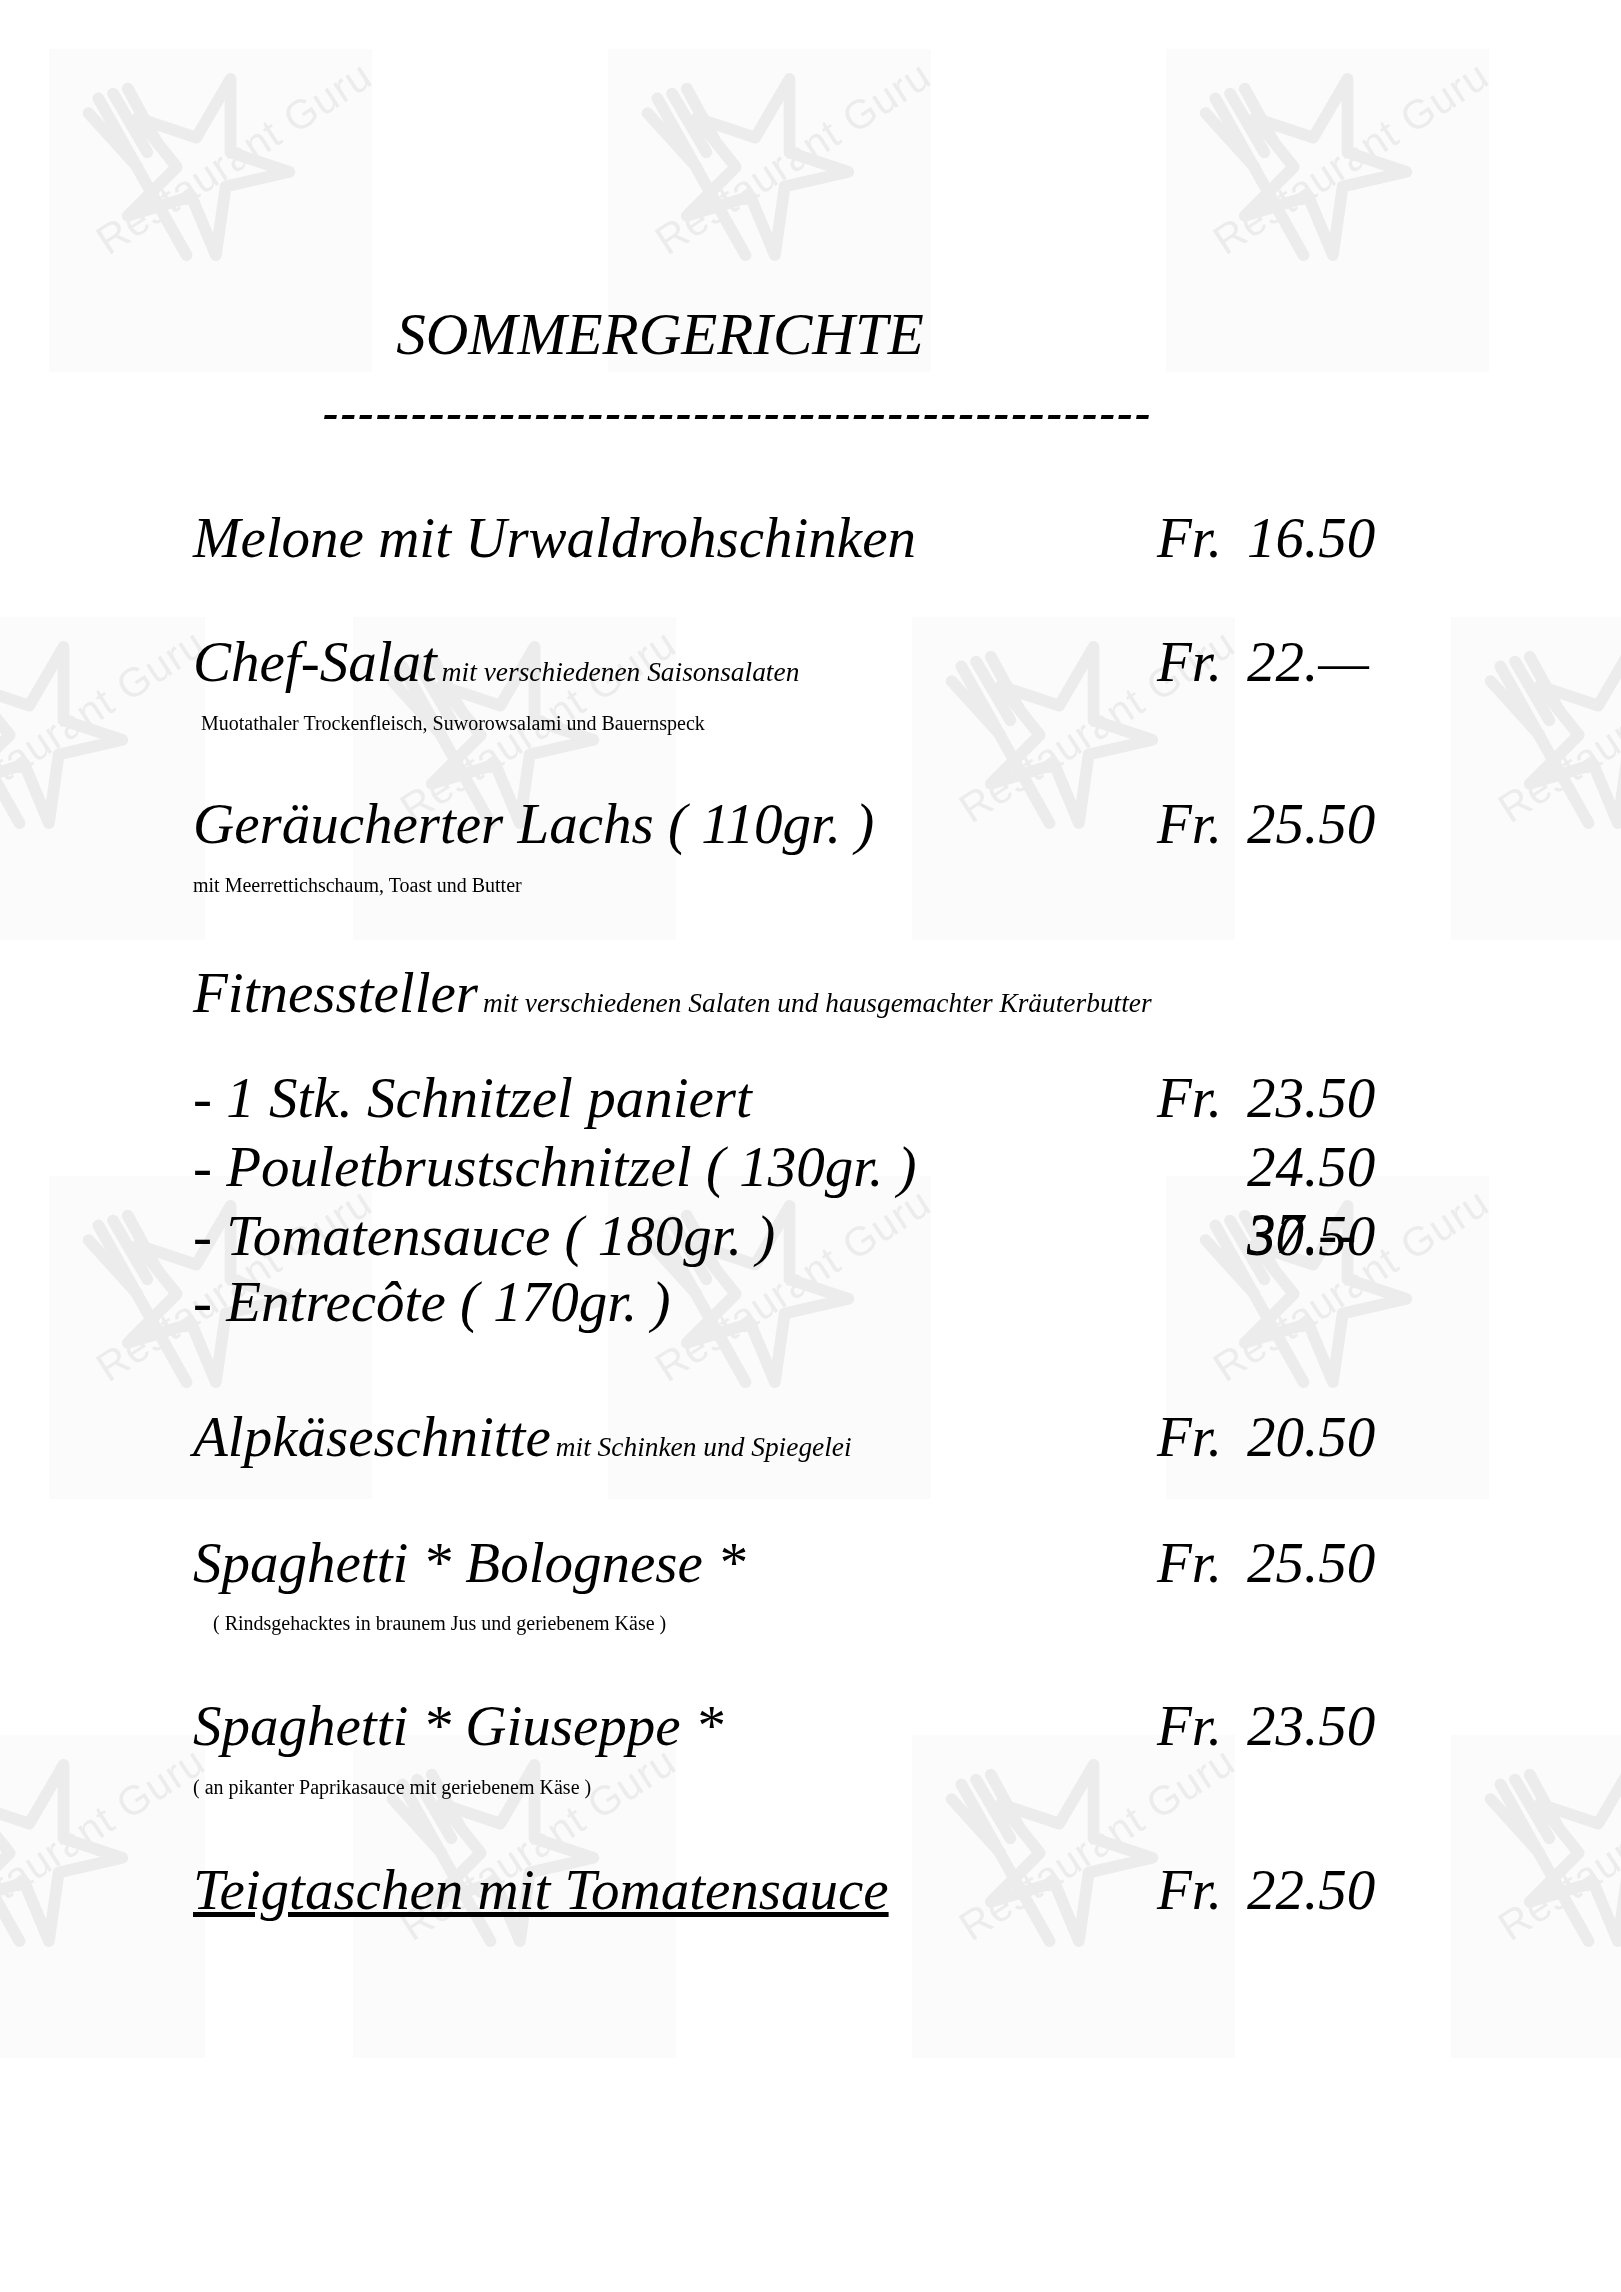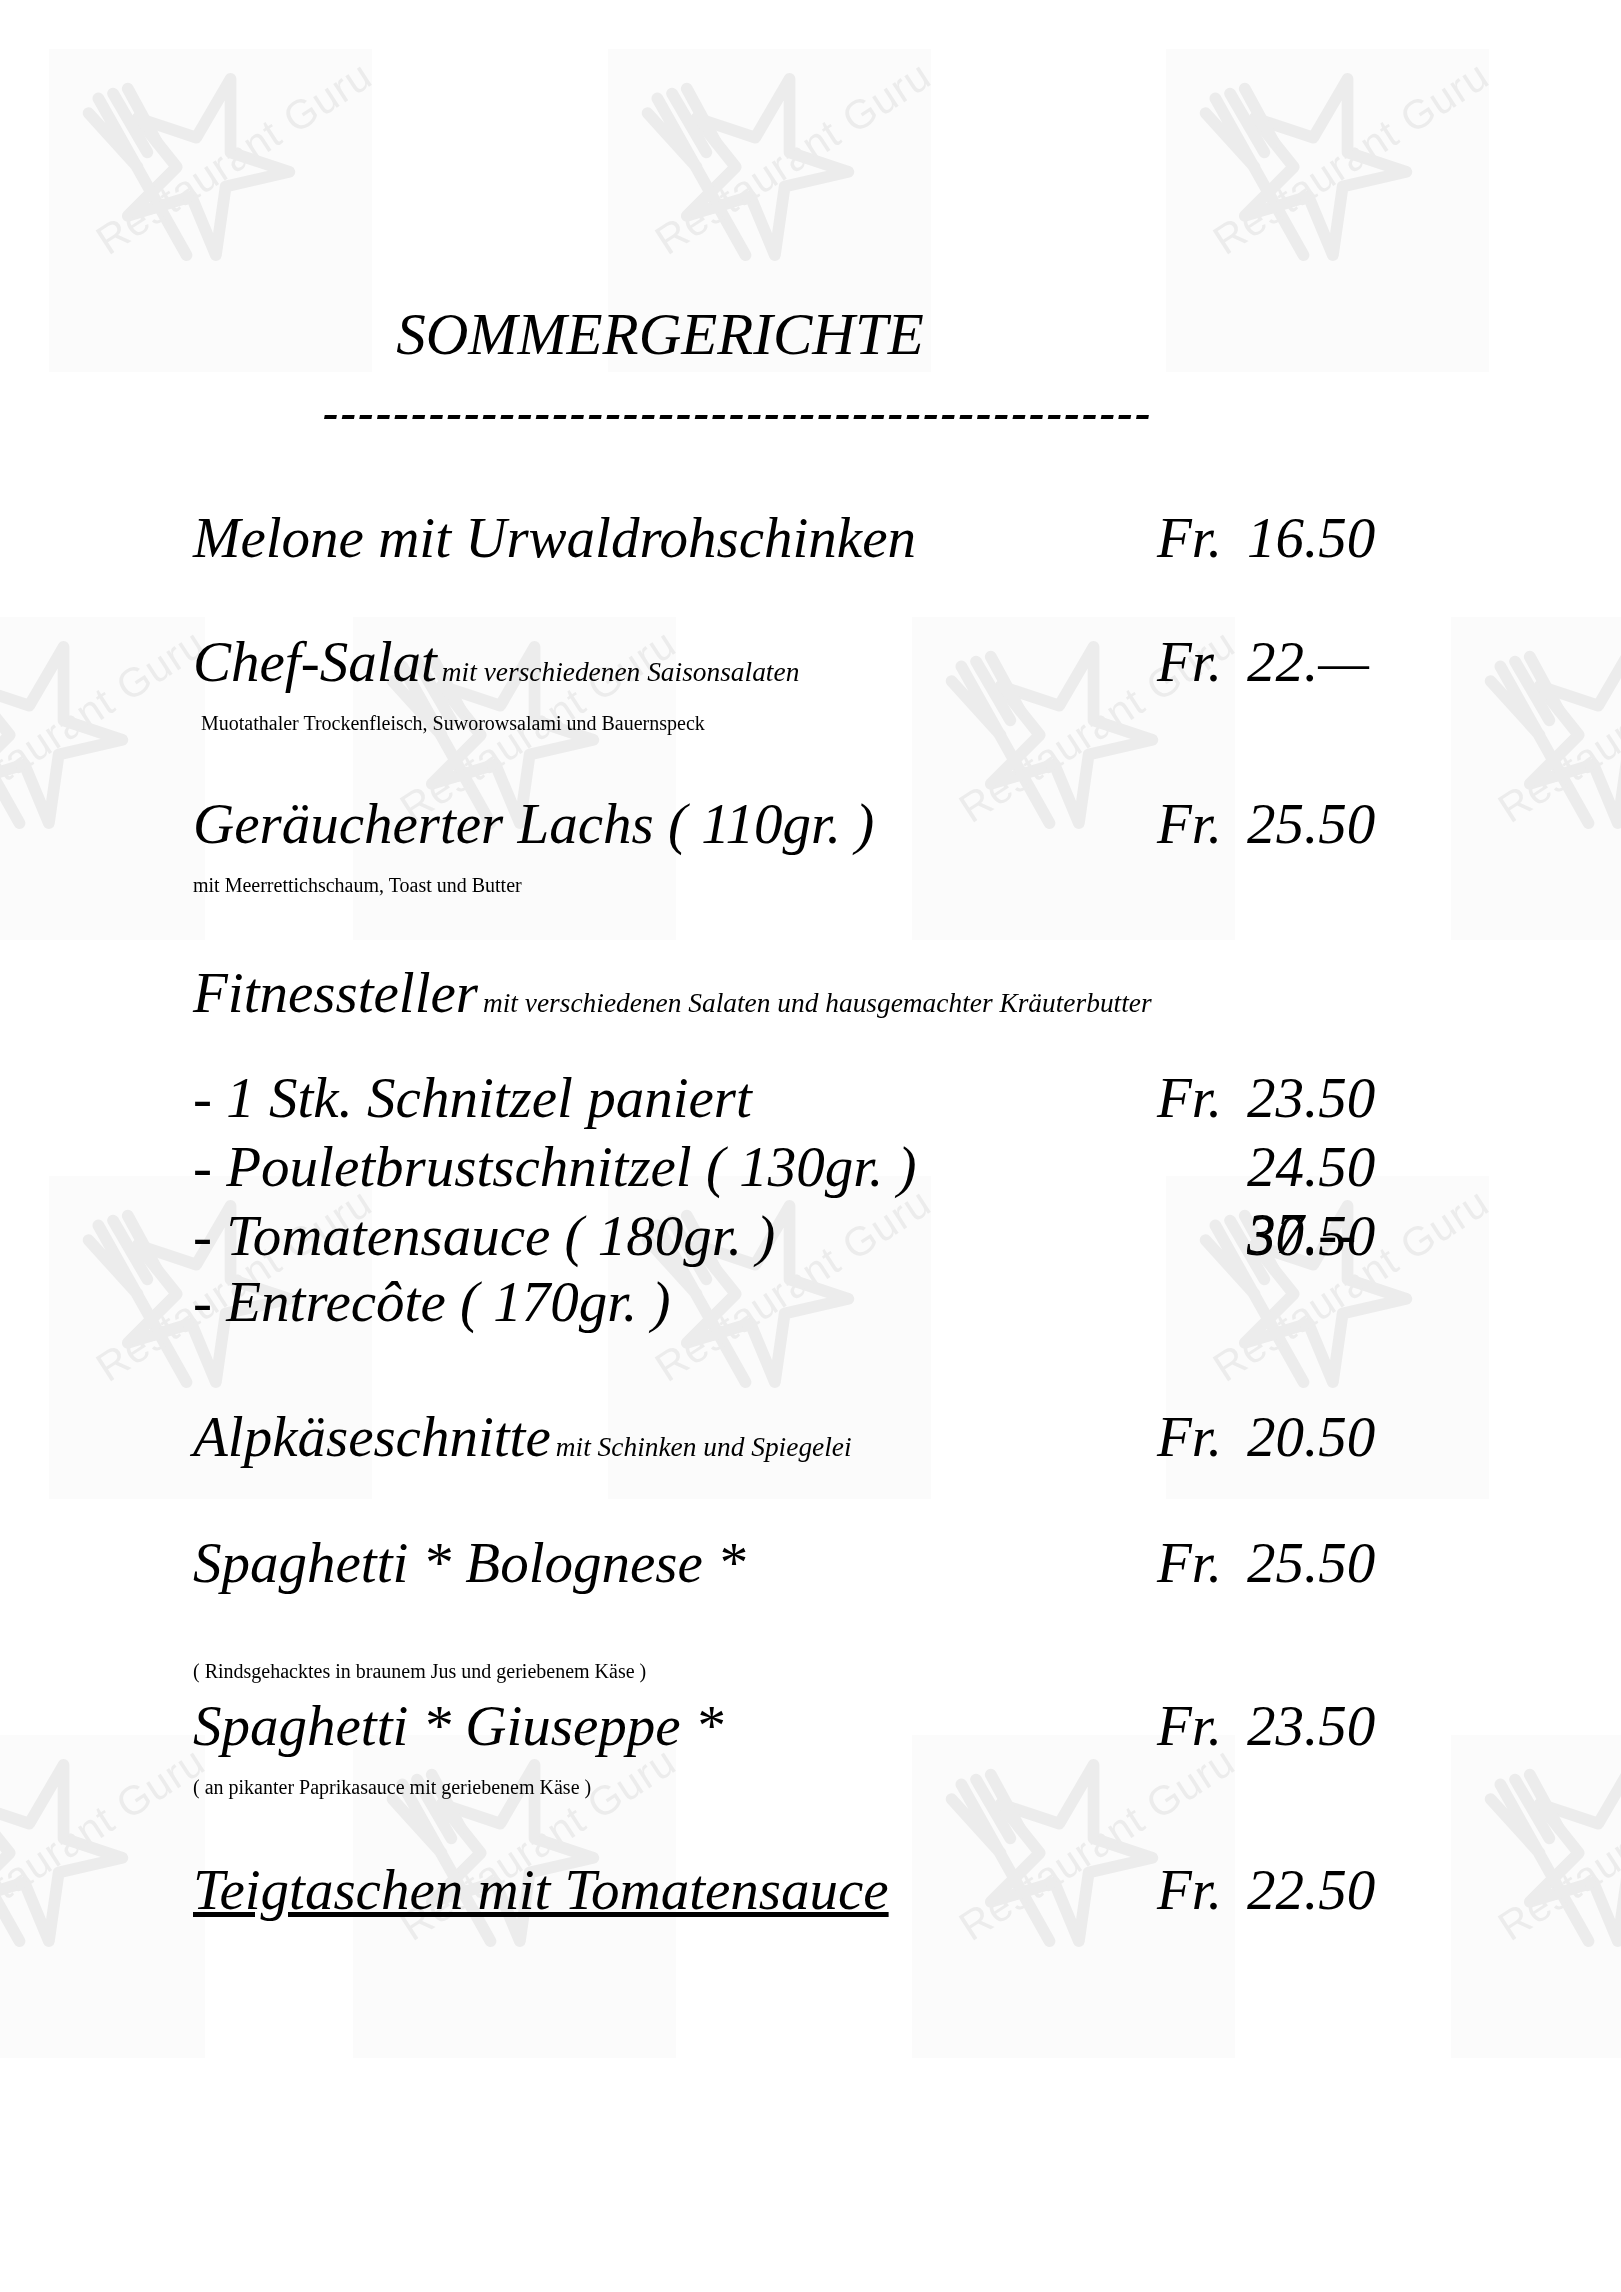--- a/index.html
+++ b/index.html
@@ -277,21 +277,21 @@
   <div class="price" style="top:1407px;">
     <span class="cur">Fr.</span><span class="amt">20.50</span>
   </div>
 
   <div class="row" style="top:1533px;">
     <span class="name">Spaghetti * Bolognese *</span>
   </div>
   <div class="price" style="top:1533px;">
     <span class="cur">Fr.</span><span class="amt">25.50</span>
   </div>
-  <div class="sub" style="top:1656px;">( Rindsgehacktes in braunem Jus und geriebenem Käse )</div>
+  <div class="sub" style="top:1608px;margin-left:20px;">( Rindsgehacktes in braunem Jus und geriebenem Käse )</div>
 
   <div class="row" style="top:1696px;">
     <span class="name">Spaghetti * Giuseppe *</span>
   </div>
   <div class="price" style="top:1696px;">
     <span class="cur">Fr.</span><span class="amt">23.50</span>
   </div>
   <div class="sub" style="top:1772px;">( an pikanter Paprikasauce mit geriebenem Käse )</div>
 
   <div class="row" style="top:1860px;text-decoration:underline;">

